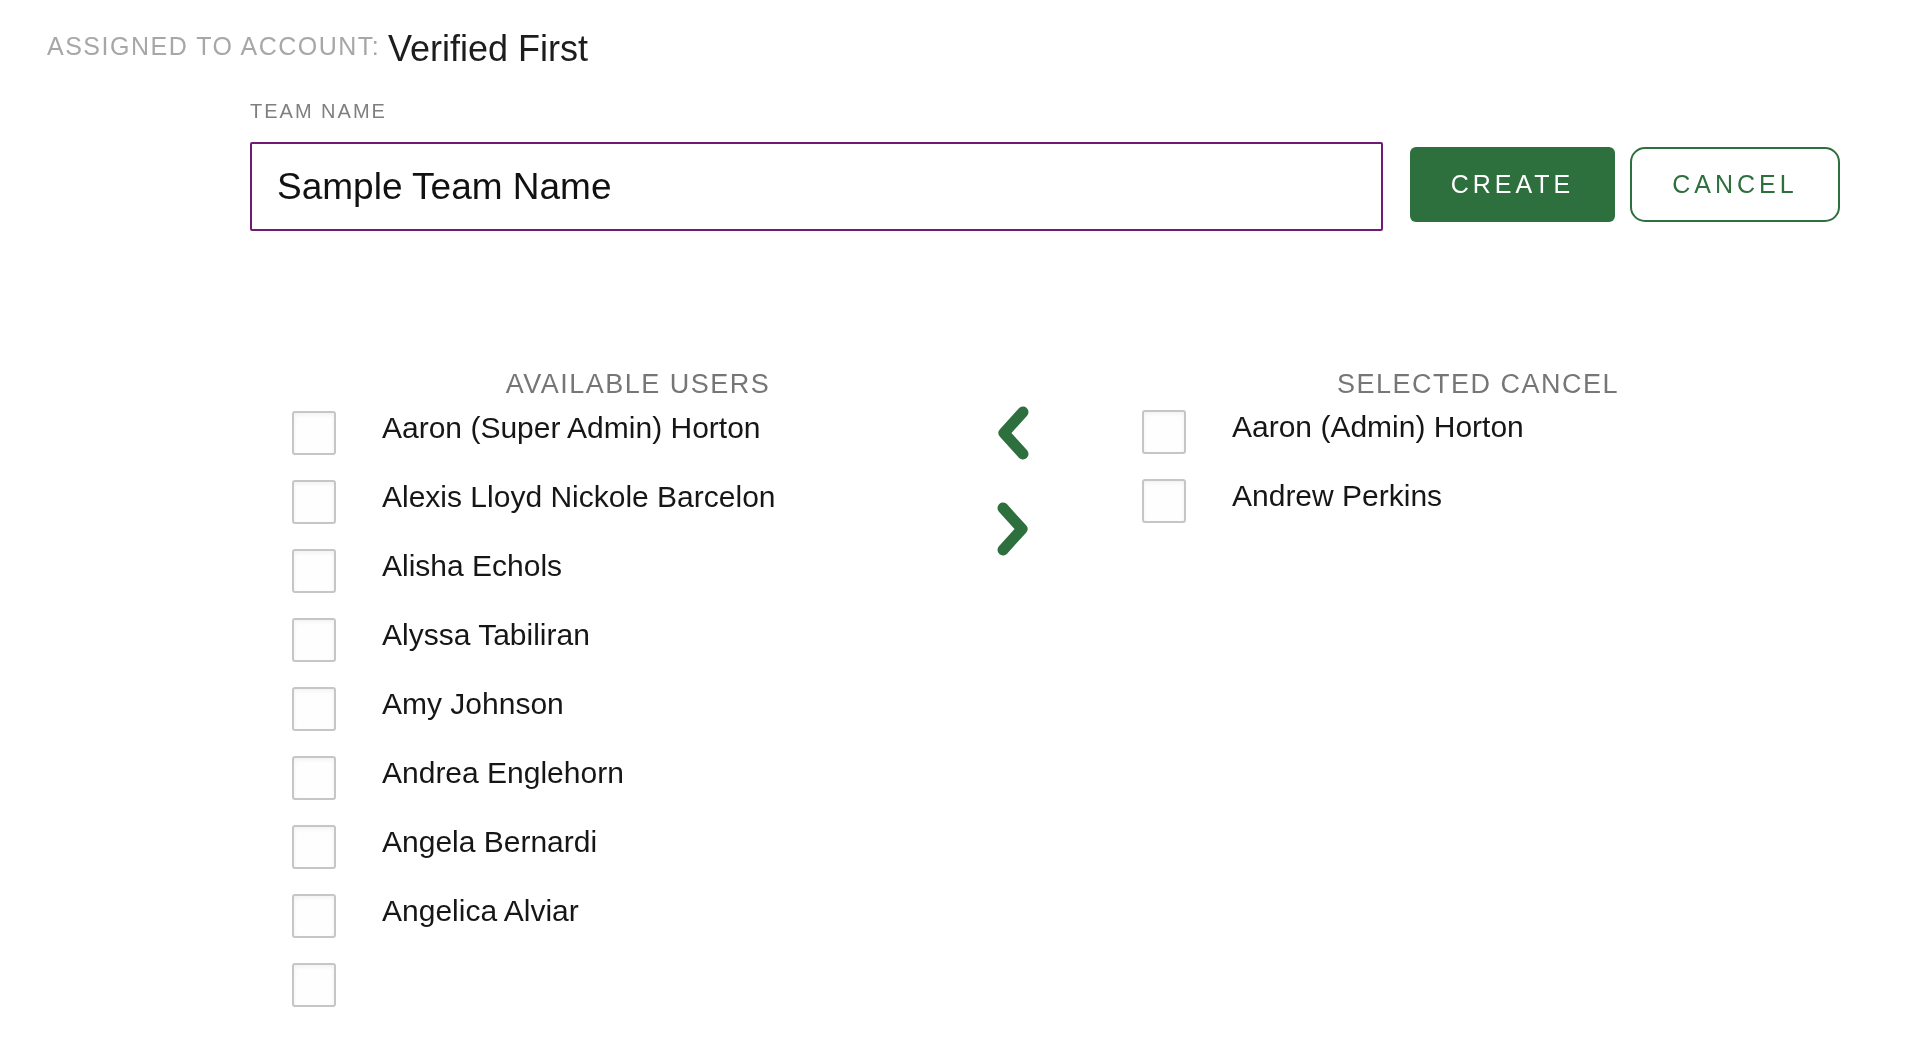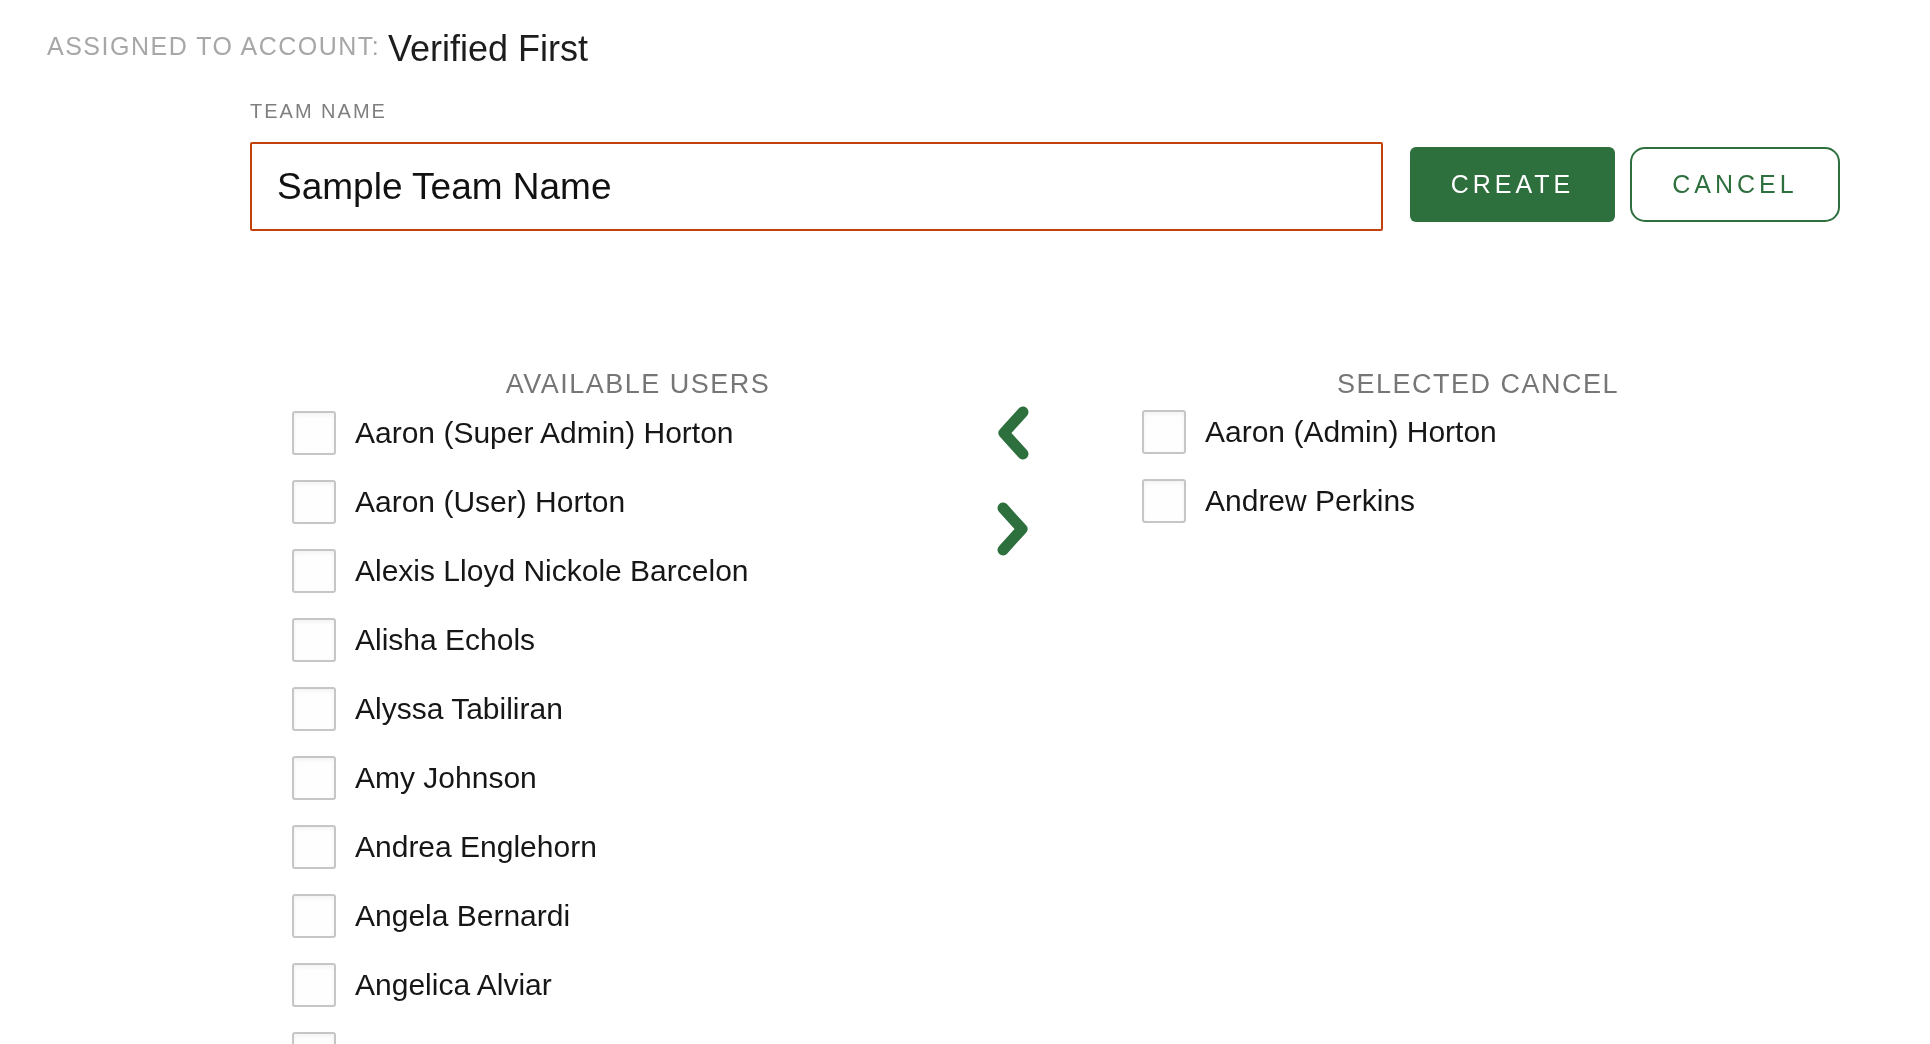--- a/index.html
+++ b/index.html
@@ -30,21 +30,21 @@
 
   
   .team-name-label{
     left:250px;top:100px;
     font-size:20px;letter-spacing:2px;
     color:#7f7f7f;
   }
   .team-name-input{
     left:250px;top:142px;
     width:1133px;height:89px;
-    border:2px solid #c2410c;
+    border:2px solid #701a75;
     border-radius:2px;
     background:#fff;
     font-family:inherit;
     font-size:37px;color:#111;
     padding:0 0 0 25px;
     outline:none;
   }
   .btn{
     top:147px;height:75px;
     display:flex;align-items:center;justify-content:center;
@@ -76,23 +76,24 @@
     margin-top:40px;
   }
   .col-header.available{left:292px;width:692px;}
   .col-header.selected{left:1142px;width:672px;}
 
   
   .user-list{display:block;}
   .user-list.available{left:292px;top:411px;width:700px;}
   .user-list.selected{left:1142px;top:410px;width:700px;}
   .user-row{
-    display:flex;align-items:center;
+    display:flex;
     height:44px;margin-bottom:25px;
     cursor:pointer;
+    gap:27px;
   }
   .checkbox{
     flex:0 0 auto;
     width:44px;height:44px;
     border:2px solid #c6c6c6;
     border-radius:3px;
     background:#fefefe;
     box-shadow:inset 0 2px 4px rgba(0,0,0,0.05);
   }
   .user-name{
@@ -132,24 +133,20 @@
 
 <div class="abs col-header available">AVAILABLE USERS</div>
 <div class="abs col-header selected">SELECTED CANCEL</div>
 
 <div class="abs user-list available">
   <label class="user-row">
     <span class="checkbox" role="checkbox" aria-checked="false"></span>
     <span class="user-name">Aaron (Super Admin) Horton</span>
   </label>
 
-  <label class="user-row">
-    <span class="checkbox" role="checkbox" aria-checked="false"></span>
-    <span class="user-name">Aaron (User) Horton</span>
-  </label>
 
   <label class="user-row">
     <span class="checkbox" role="checkbox" aria-checked="false"></span>
     <span class="user-name">Alexis Lloyd Nickole Barcelon</span>
   </label>
 
   <label class="user-row">
     <span class="checkbox" role="checkbox" aria-checked="false"></span>
     <span class="user-name">Alisha Echols</span>
   </label>

